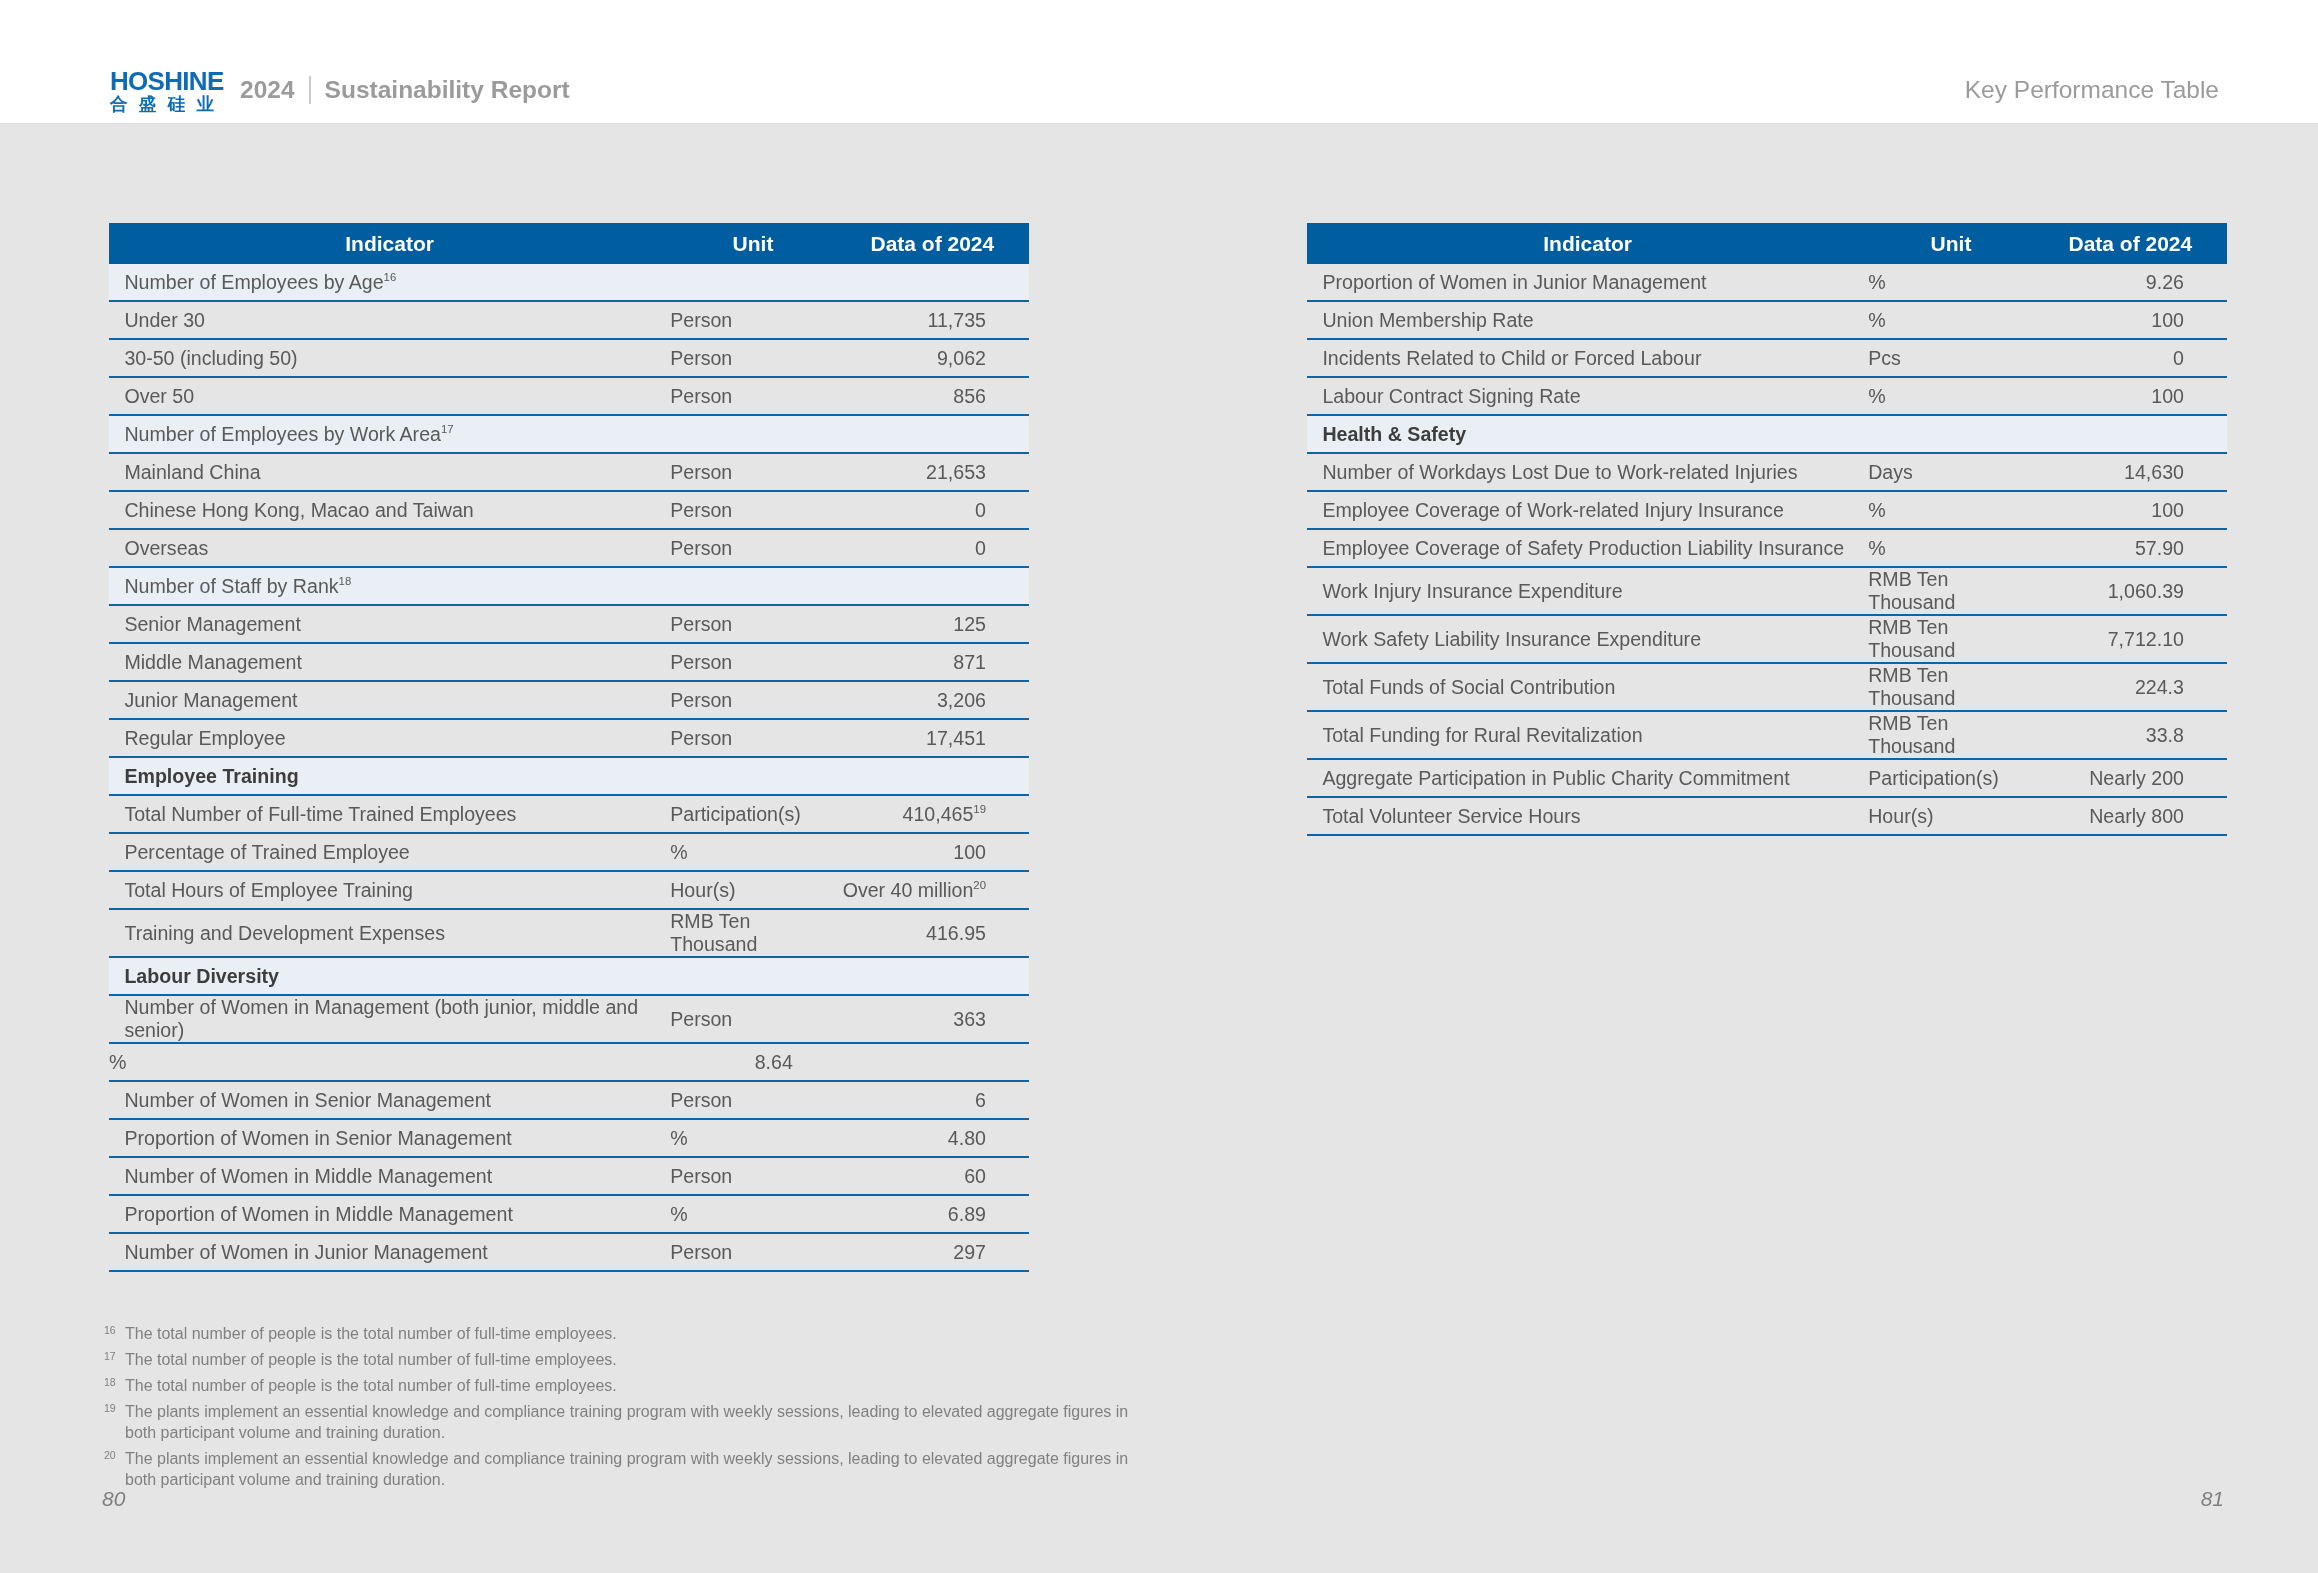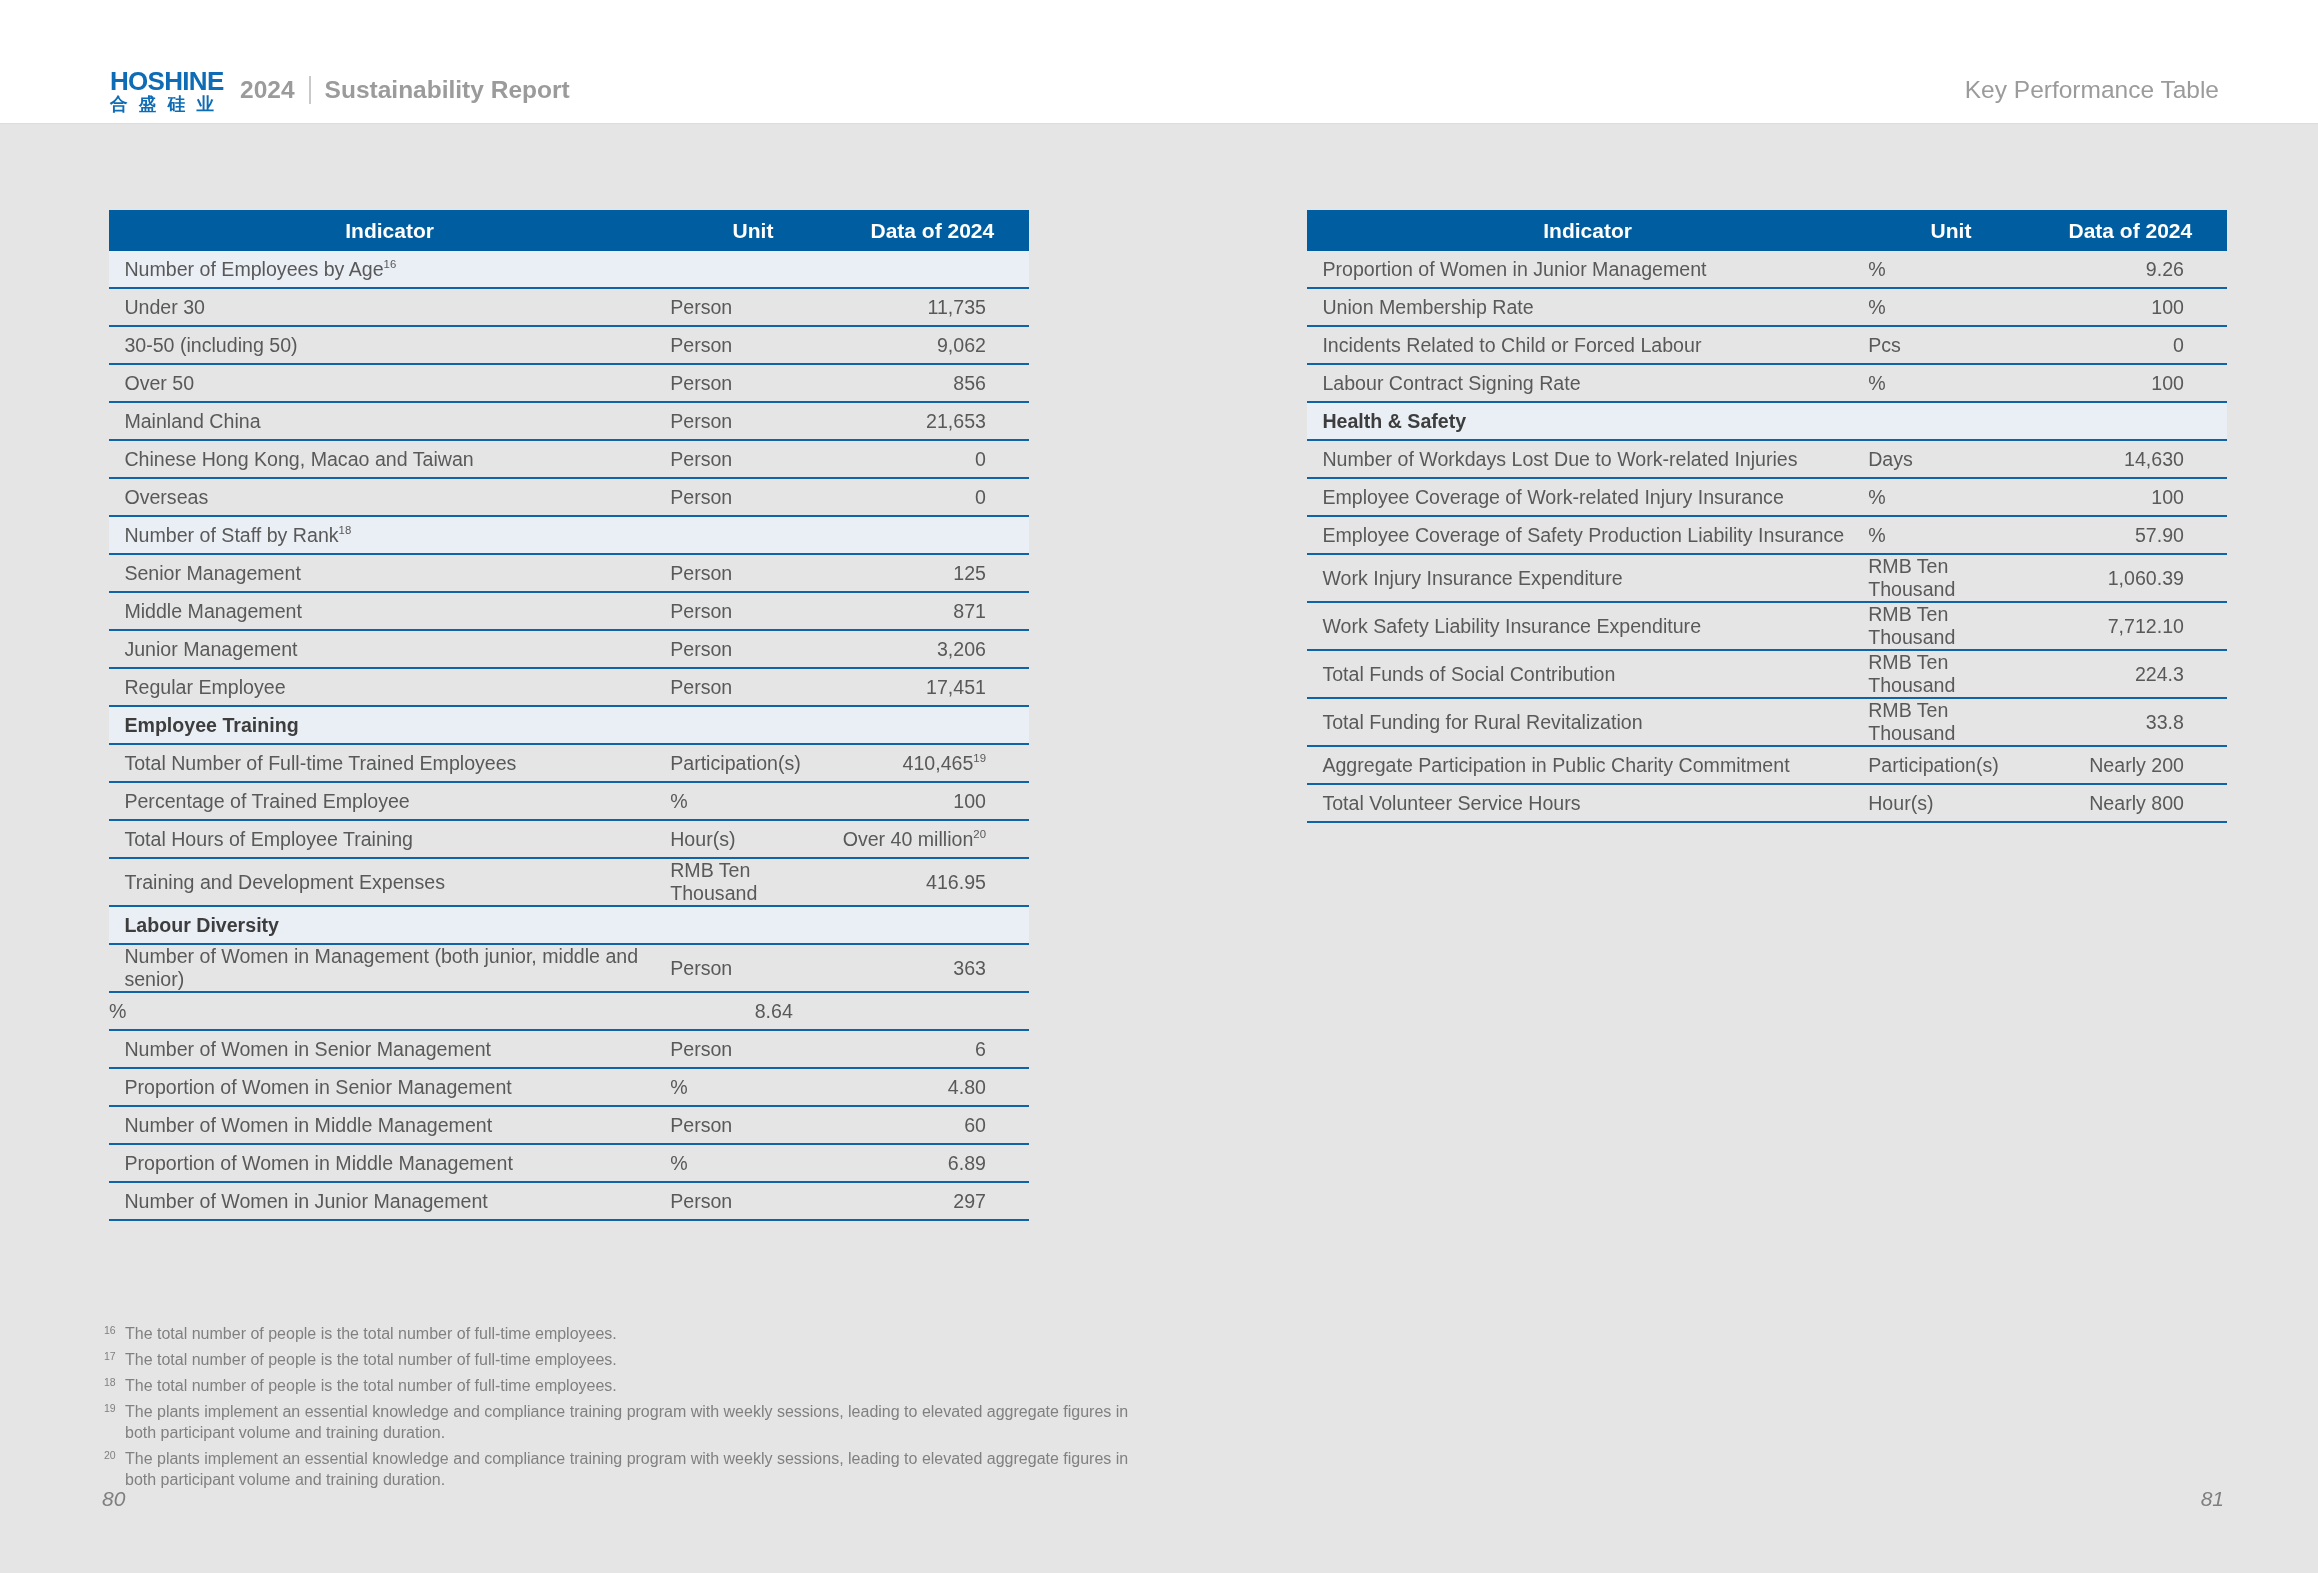--- a/index.html
+++ b/index.html
@@ -31,21 +31,21 @@
     display:flex;align-items:center;gap:14px;
     font-size:24.5px;font-weight:bold;color:#9b9b9b;white-space:nowrap;
   }
   .doc-title .vbar{width:2.1px;height:28px;background:#c9c9c9;}
   .header-right{
     position:absolute;right:100px;top:73px;height:34px;
     display:flex;align-items:center;
     font-size:24.5px;font-weight:normal;color:#9b9b9b;white-space:nowrap;
   }
   
-  .ktable{position:absolute;top:210px;width:920px;}
+  .ktable{position:absolute;top:223px;width:920px;}
   .ktable.left{left:109px;}
   .ktable.right{left:1307px;}
   .thead{
     display:grid;grid-template-columns:61% 18% 21%;
     background:#005EA0;color:#ffffff;height:41px;align-items:center;
     font-size:21px;font-weight:bold;
   }
   .thead .hcell{text-align:center;}
   .trow{
     display:grid;grid-template-columns:61% 18% 21%;
@@ -114,20 +114,23 @@
         <div class="trow datarow">
           <div class="cell ind">30-50 (including 50)</div>
           <div class="cell unit">Person</div>
           <div class="cell val">9,062</div>
         </div>
         <div class="trow datarow">
           <div class="cell ind">Over 50</div>
           <div class="cell unit">Person</div>
           <div class="cell val">856</div>
         </div>
+        <div class="trow section">
+          <div class="cell label">Number of Employees by Work Area<sup>17</sup></div>
+        </div>
         <div class="trow datarow">
           <div class="cell ind">Mainland China</div>
           <div class="cell unit">Person</div>
           <div class="cell val">21,653</div>
         </div>
         <div class="trow datarow">
           <div class="cell ind">Chinese Hong Kong, Macao and Taiwan</div>
           <div class="cell unit">Person</div>
           <div class="cell val">0</div>
         </div>

